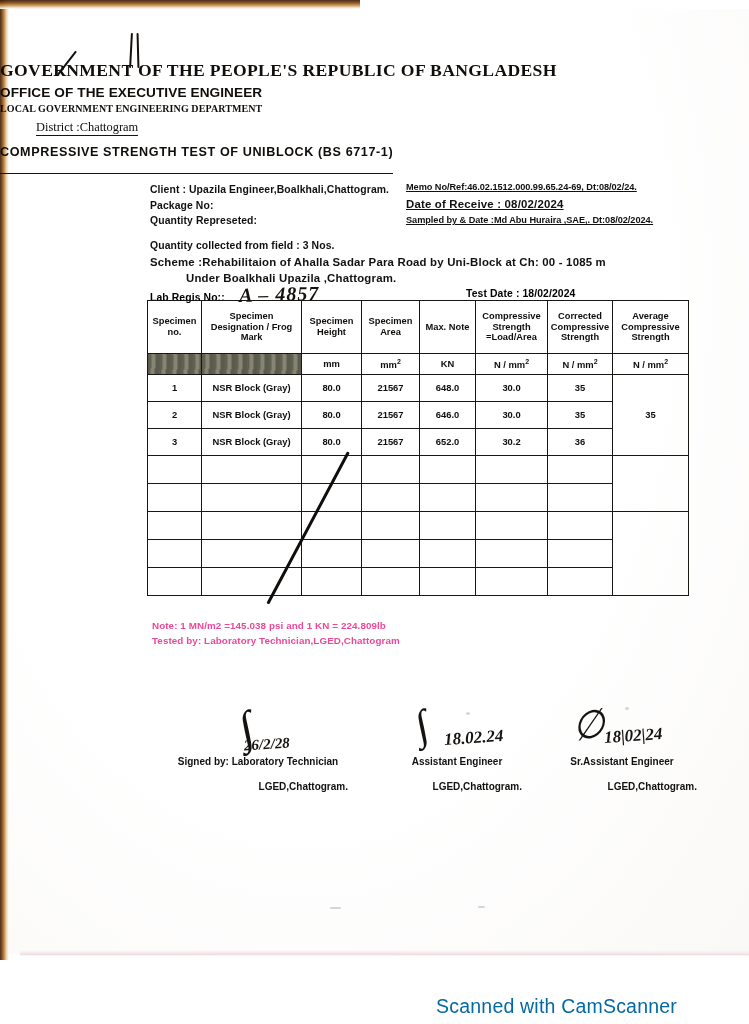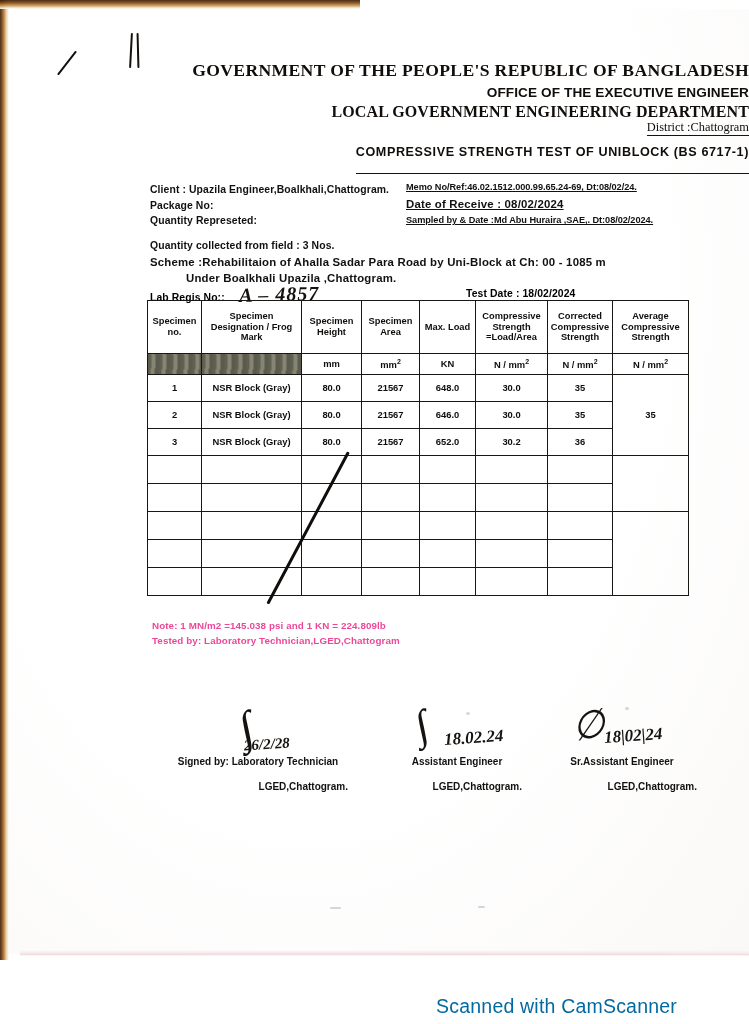--- a/index.html
+++ b/index.html
@@ -65,41 +65,41 @@
     background: #15110e;
     border-radius: 1px;
   }
   .mark-bar1 { left: 130px; transform: rotate(3deg); }
   .mark-bar2 { left: 137px; transform: rotate(-1.5deg); }
 
   
   .hdr {
     position: absolute;
     left: 0; right: 0;
-    text-align: right;
+    text-align: left;
     color: #100d0a;
   }
   .hdr-gov {
     top: 60px;
     font-family: "Liberation Serif", serif;
     font-weight: bold;
     font-size: 17.6px;
     letter-spacing: .35px;
   }
   .hdr-office {
     top: 85px;
     font-weight: bold;
     font-size: 13.6px;
     letter-spacing: .1px;
   }
   .hdr-dept {
     top: 103px;
     font-family: "Liberation Serif", serif;
     font-weight: bold;
-    font-size: 16px;
+    font-size: 10px;
     letter-spacing: .1px;
   }
   .hdr-district {
     top: 120px;
     font-family: "Liberation Serif", serif;
     font-size: 12.4px;
     margin-left: 36px;
   }
   .hdr-district span { border-bottom: 1px solid #16120f; padding-bottom: 1px; }
   .hdr-title {
@@ -295,21 +295,21 @@
         <col class="c6">
         <col class="c7">
         <col class="c8">
     </colgroup>
     <thead>
       <tr>
         <th><span>Specimen</span><br><span>no.</span></th>
         <th><span>Specimen</span><br><span>Designation / Frog</span><br><span>Mark</span></th>
         <th><span>Specimen</span><br><span>Height</span></th>
         <th><span>Specimen</span><br><span>Area</span></th>
-        <th><span>Max. Load</span></th>
+        <th><span>Max. Note</span></th>
         <th><span>Compressive</span><br><span>Strength</span><br><span>=Load/Area</span></th>
         <th><span>Corrected</span><br><span>Compressive</span><br><span>Strength</span></th>
         <th><span>Average</span><br><span>Compressive</span><br><span>Strength</span></th>
       </tr>
     </thead>
     <tbody>
       <tr class="units-row">
         <td class="smudge"></td>
         <td class="smudge"></td>
         <td><span>mm</span></td>

